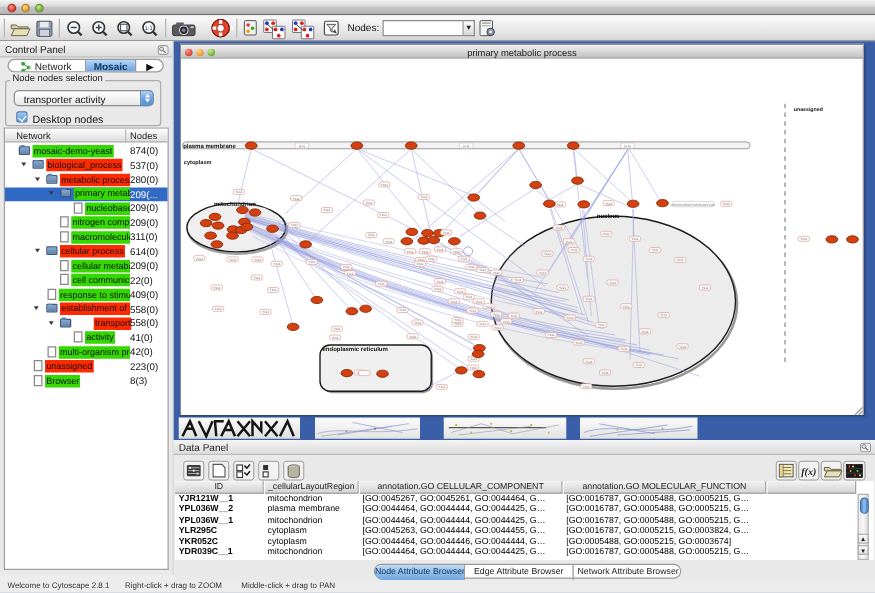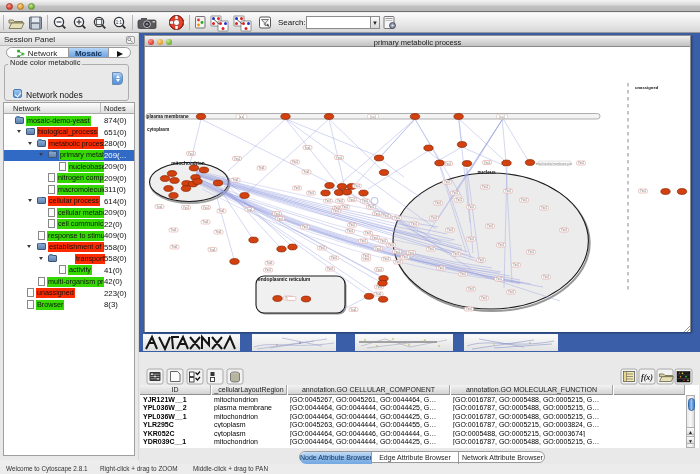--- a/index.html
+++ b/index.html
@@ -165,67 +165,68 @@
       <rect x="384" y="3.5" width="10" height="12" rx="1" fill="#f6f6f6" stroke="#555" stroke-width="0.8"></rect>
       <rect x="385.5" y="5" width="7" height="1" fill="#999"></rect>
       <rect x="385.5" y="7" width="7" height="1" fill="#bbb"></rect>
       <circle cx="392.5" cy="12.5" r="3" fill="#8a94a8" stroke="#3c4350" stroke-width="0.8"></circle>
       <circle cx="392.5" cy="12.5" r="1.1" fill="#e8e8e8"></circle>
     </svg>
 
   <div class="sep" style="left:47px"></div>
   <div class="sep" style="left:132px"></div>
   <div class="sep" style="left:189px"></div>
-  <span id="search-label">Search:</span>
+  <span id="search-label">Nodes:</span>
   <div id="search-box"></div>
   <div id="search-drop">▼</div>
 </div>
 
 <div id="cpanel">
   <div id="cpanel-title">
-      <span>Session Panel</span>
+      <span>Control Panel</span>
       <svg width="9" height="8" style="position:absolute;left:126px;top:2.5px">
         <rect x="0.5" y="0.5" width="8" height="7" rx="1.5" fill="#f0f0f0" stroke="#8a8a8a" stroke-width="0.8"></rect>
         <circle cx="3.2" cy="3.2" r="1.5" fill="none" stroke="#777" stroke-width="0.8"></circle>
         <line x1="4.4" y1="4.4" x2="6.6" y2="6.2" stroke="#777" stroke-width="0.9"></line>
       </svg>
     </div>
   <div id="tabs">
     <div id="tab-network">Network</div>
       <svg width="10" height="10" style="position:absolute;left:9px;top:1px">
         <circle cx="2.5" cy="2" r="1.6" fill="#3a3"></circle>
         <circle cx="2.5" cy="7.5" r="1.6" fill="#3a3"></circle>
         <circle cx="7" cy="5" r="1.6" fill="#5c5"></circle>
         <path d="M3 2.5 L7 5 L3 7.5" stroke="#383" stroke-width="0.7" fill="none"></path>
       </svg>
     <div id="tab-mosaic">Mosaic</div>
     <div id="tab-arrow"></div>
   </div>
   <div id="groupbox"></div>
-  <div id="groupbox-label">Node color metabolic</div>
+  <div id="groupbox-label">Node nodes selection</div>
+  <div id="dropdown">transporter activity</div>
   <div id="spinner"></div>
   <div id="checkbox"></div>
-  <div id="checkbox-label">Network nodes</div>
+  <div id="checkbox-label">Desktop nodes</div>
   <div id="tree">
     <div id="tree-header">
         <span class="n1">Network</span>
         <span class="vline"></span>
         <span class="n2">Nodes</span>
       </div>
     <div id="tree-rows">
 <div class="trow" style="top:12.0px">
           <span class="fold" style="left:11px"></span>
           <span class="lbl bgG" style="left:22px;max-width:78px">mosaic-demo-yeast</span>
           <span class="cnt">874(0)</span>
         </div>
 <div class="trow" style="top:23.5px">
           <span class="tri" style="left:13px"></span>
           <span class="fold" style="left:22px"></span>
           <span class="lbl bgR" style="left:33px;max-width:67px">biological_process</span>
-          <span class="cnt">651(0)</span>
+          <span class="cnt">537(0)</span>
         </div>
 <div class="trow" style="top:35.0px">
           <span class="tri" style="left:24px"></span>
           <span class="fold" style="left:33px"></span>
           <span class="lbl bgR" style="left:44px;max-width:56px">metabolic process</span>
           <span class="cnt">280(0)</span>
         </div>
 <div class="trow selrow" style="top:46.5px">
           <span class="tri" style="left:35px"></span>
           <span class="fold" style="left:44px"></span>
@@ -678,20 +679,28 @@
             <line x1="539" y1="285" x2="546" y2="278"></line>
             <line x1="542" y1="285" x2="546" y2="281"></line>
             <line x1="545" y1="285" x2="546" y2="284"></line>
           </g>
         </svg>
 </div>
   </div>
 </div>
 
 <div id="dpanel">
+  <div id="dpanel-title">
+      <span>Data Panel</span>
+      <svg width="9" height="8" style="position:absolute;left:549px;top:2px">
+        <rect x="0.5" y="0.5" width="8" height="7" rx="1.5" fill="#f0f0f0" stroke="#8a8a8a" stroke-width="0.8"></rect>
+        <circle cx="3.2" cy="3.2" r="1.5" fill="none" stroke="#777" stroke-width="0.8"></circle>
+        <line x1="4.4" y1="4.4" x2="6.6" y2="6.2" stroke="#777" stroke-width="0.9"></line>
+      </svg>
+    </div>
   <svg width="561" height="30" style="position:absolute;left:0;top:13px">
       <rect x="8" y="4" width="16" height="15" rx="2" fill="#f2f2f2" stroke="#9a9a9a" stroke-width="0.8"></rect>
       <rect x="28" y="4" width="16" height="15" rx="2" fill="#f2f2f2" stroke="#9a9a9a" stroke-width="0.8"></rect>
       <rect x="48" y="4" width="16" height="15" rx="2" fill="#f2f2f2" stroke="#9a9a9a" stroke-width="0.8"></rect>
       <rect x="68" y="4" width="16" height="15" rx="2" fill="#f2f2f2" stroke="#9a9a9a" stroke-width="0.8"></rect>
       <rect x="88" y="4" width="16" height="15" rx="2" fill="#f2f2f2" stroke="#9a9a9a" stroke-width="0.8"></rect>
       <rect x="10.5" y="7" width="11" height="9" rx="1" fill="#3a3a3a"></rect>
       <line x1="11.5" y1="9.2" x2="20.5" y2="9.2" stroke="#bbb" stroke-width="0.7"></line>
       <line x1="11.5" y1="11.5" x2="20.5" y2="11.5" stroke="#bbb" stroke-width="0.7"></line>
       <line x1="11.5" y1="13.8" x2="20.5" y2="13.8" stroke="#bbb" stroke-width="0.7"></line>

